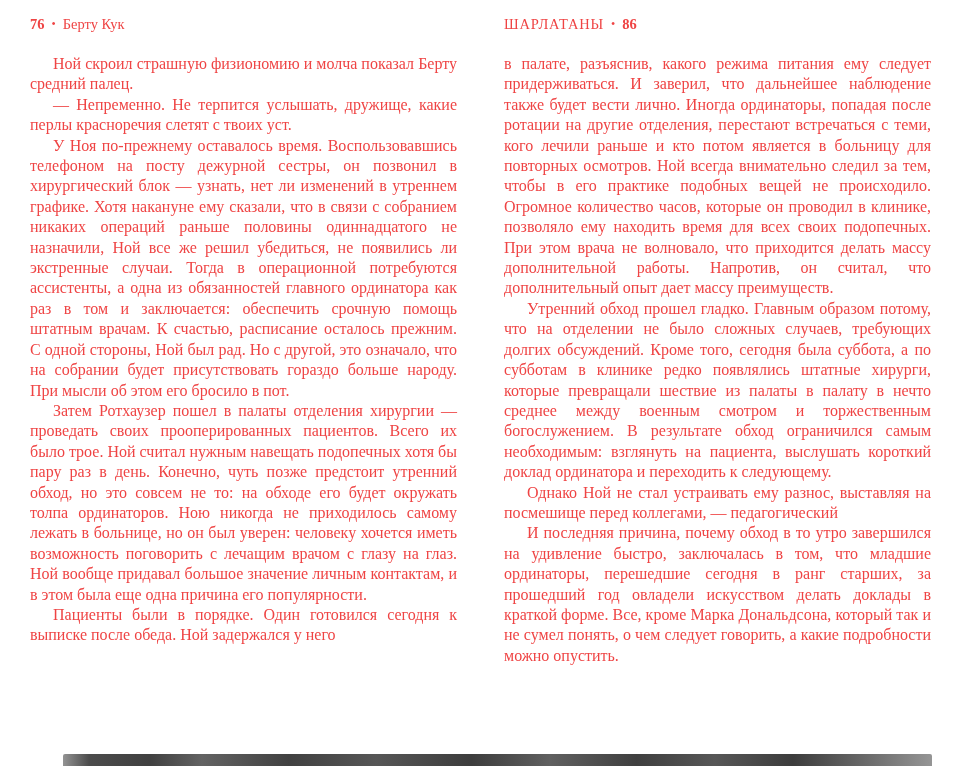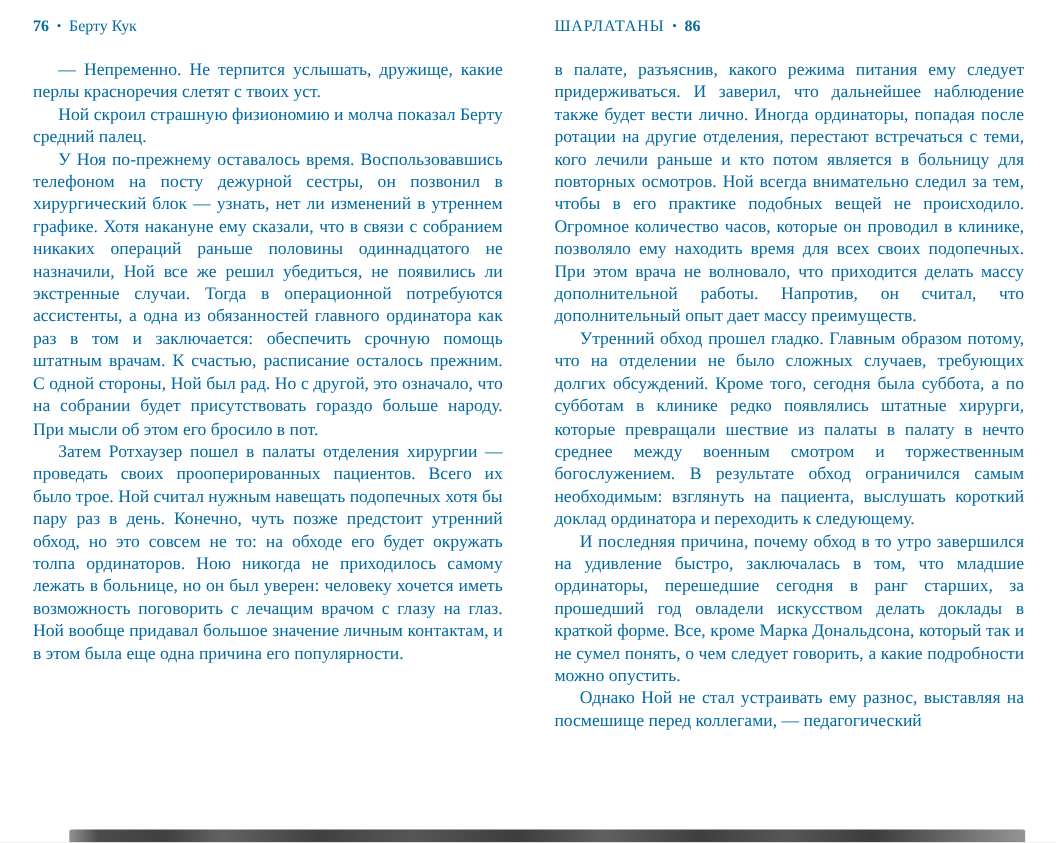--- a/index.html
+++ b/index.html
@@ -3,21 +3,21 @@
 <meta charset="utf-8">
 <style>
   html, body { margin: 0; padding: 0; background: #e9e9e9; }
   .stage {
     position: relative;
     width: 960px;
     height: 766px;
     background: #ffffff;
     overflow: hidden;
     font-family: "Liberation Serif", "DejaVu Serif", serif;
-    color: #0369a1;
+    color: #ef4444;
     margin: 0 auto;
   }
   .spread {
     display: flex;
     justify-content: space-between;
     padding: 16px 29px 0 30px;
   }
   .page { width: 427px; }
   .page-header {
     display: flex;
@@ -61,37 +61,38 @@
 <div class="stage">
   <div class="spread">
 
     <div class="page">
       <div class="page-header left">
         <span class="page-num">76</span>
         <span class="sep">•</span>
         <span class="running-title">Берту Кук</span>
       </div>
       <div class="page-body">
+          <p class="para">Ной скроил страшную физиономию и молча показал Берту средний палец.</p>
           <p class="para">— Непременно. Не терпится услышать, дружище, какие перлы красноречия слетят с твоих уст.</p>
-          <p class="para">Ной скроил страшную физиономию и молча показал Берту средний палец.</p>
           <p class="para">У Ноя по-прежнему оставалось время. Воспользовавшись телефоном на посту дежурной сестры, он позвонил в хирургический блок — узнать, нет ли изменений в утреннем графике. Хотя накануне ему сказали, что в связи с собранием никаких операций раньше половины одиннадцатого не назначили, Ной все же решил убедиться, не появились ли экстренные случаи. Тогда в операционной потребуются ассистенты, а одна из обязанностей главного ординатора как раз в том и заключается: обеспечить срочную помощь штатным врачам. К счастью, расписание осталось прежним. С одной стороны, Ной был рад. Но с другой, это означало, что на собрании будет присутствовать гораздо больше народу. При мысли об этом его бросило в пот.</p>
           <p class="para">Затем Ротхаузер пошел в палаты отделения хирургии — проведать своих прооперированных пациентов. Всего их было трое. Ной считал нужным навещать подопечных хотя бы пару раз в день. Конечно, чуть позже предстоит утренний обход, но это совсем не то: на обходе его будет окружать толпа ординаторов. Ною никогда не приходилось самому лежать в больнице, но он был уверен: человеку хочется иметь возможность поговорить с лечащим врачом с глазу на глаз. Ной вообще придавал большое значение личным контактам, и в этом была еще одна причина его популярности.</p>
+          <p class="para">Пациенты были в порядке. Один готовился сегодня к выписке после обеда. Ной задержался у него</p>
         </div>
     </div>
 
     <div class="page">
       <div class="page-header right">
         <span class="running-title caps">ШАРЛАТАНЫ</span>
         <span class="sep">•</span>
         <span class="page-num">86</span>
       </div>
       <div class="page-body">
           <p class="para no-indent">в палате, разъяснив, какого режима питания ему следует придерживаться. И заверил, что дальнейшее наблюдение также будет вести лично. Иногда ординаторы, попадая после ротации на другие отделения, перестают встречаться с теми, кого лечили раньше и кто потом является в больницу для повторных осмотров. Ной всегда внимательно следил за тем, чтобы в его практике подобных вещей не происходило. Огромное количество часов, которые он проводил в клинике, позволяло ему находить время для всех своих подопечных. При этом врача не волновало, что приходится делать массу дополнительной работы. Напротив, он считал, что дополнительный опыт дает массу преимуществ.</p>
           <p class="para">Утренний обход прошел гладко. Главным образом потому, что на отделении не было сложных случаев, требующих долгих обсуждений. Кроме того, сегодня была суббота, а по субботам в клинике редко появлялись штатные хирурги, которые превращали шествие из палаты в палату в нечто среднее между военным смотром и торжественным богослужением. В результате обход ограничился самым необходимым: взглянуть на пациента, выслушать короткий доклад ординатора и переходить к следующему.</p>
+          <p class="para">Однако Ной не стал устраивать ему разнос, выставляя на посмешище перед коллегами, — педагогический</p>
           <p class="para">И последняя причина, почему обход в то утро завершился на удивление быстро, заключалась в том, что младшие ординаторы, перешедшие сегодня в ранг старших, за прошедший год овладели искусством делать доклады в краткой форме. Все, кроме Марка Дональдсона, который так и не сумел понять, о чем следует говорить, а какие подробности можно опустить.</p>
-          <p class="para">Однако Ной не стал устраивать ему разнос, выставляя на посмешище перед коллегами, — педагогический</p>
         </div>
     </div>
 
   </div>
 
   <div class="bottom-edge"></div>
 </div>
 
 </body></html>

